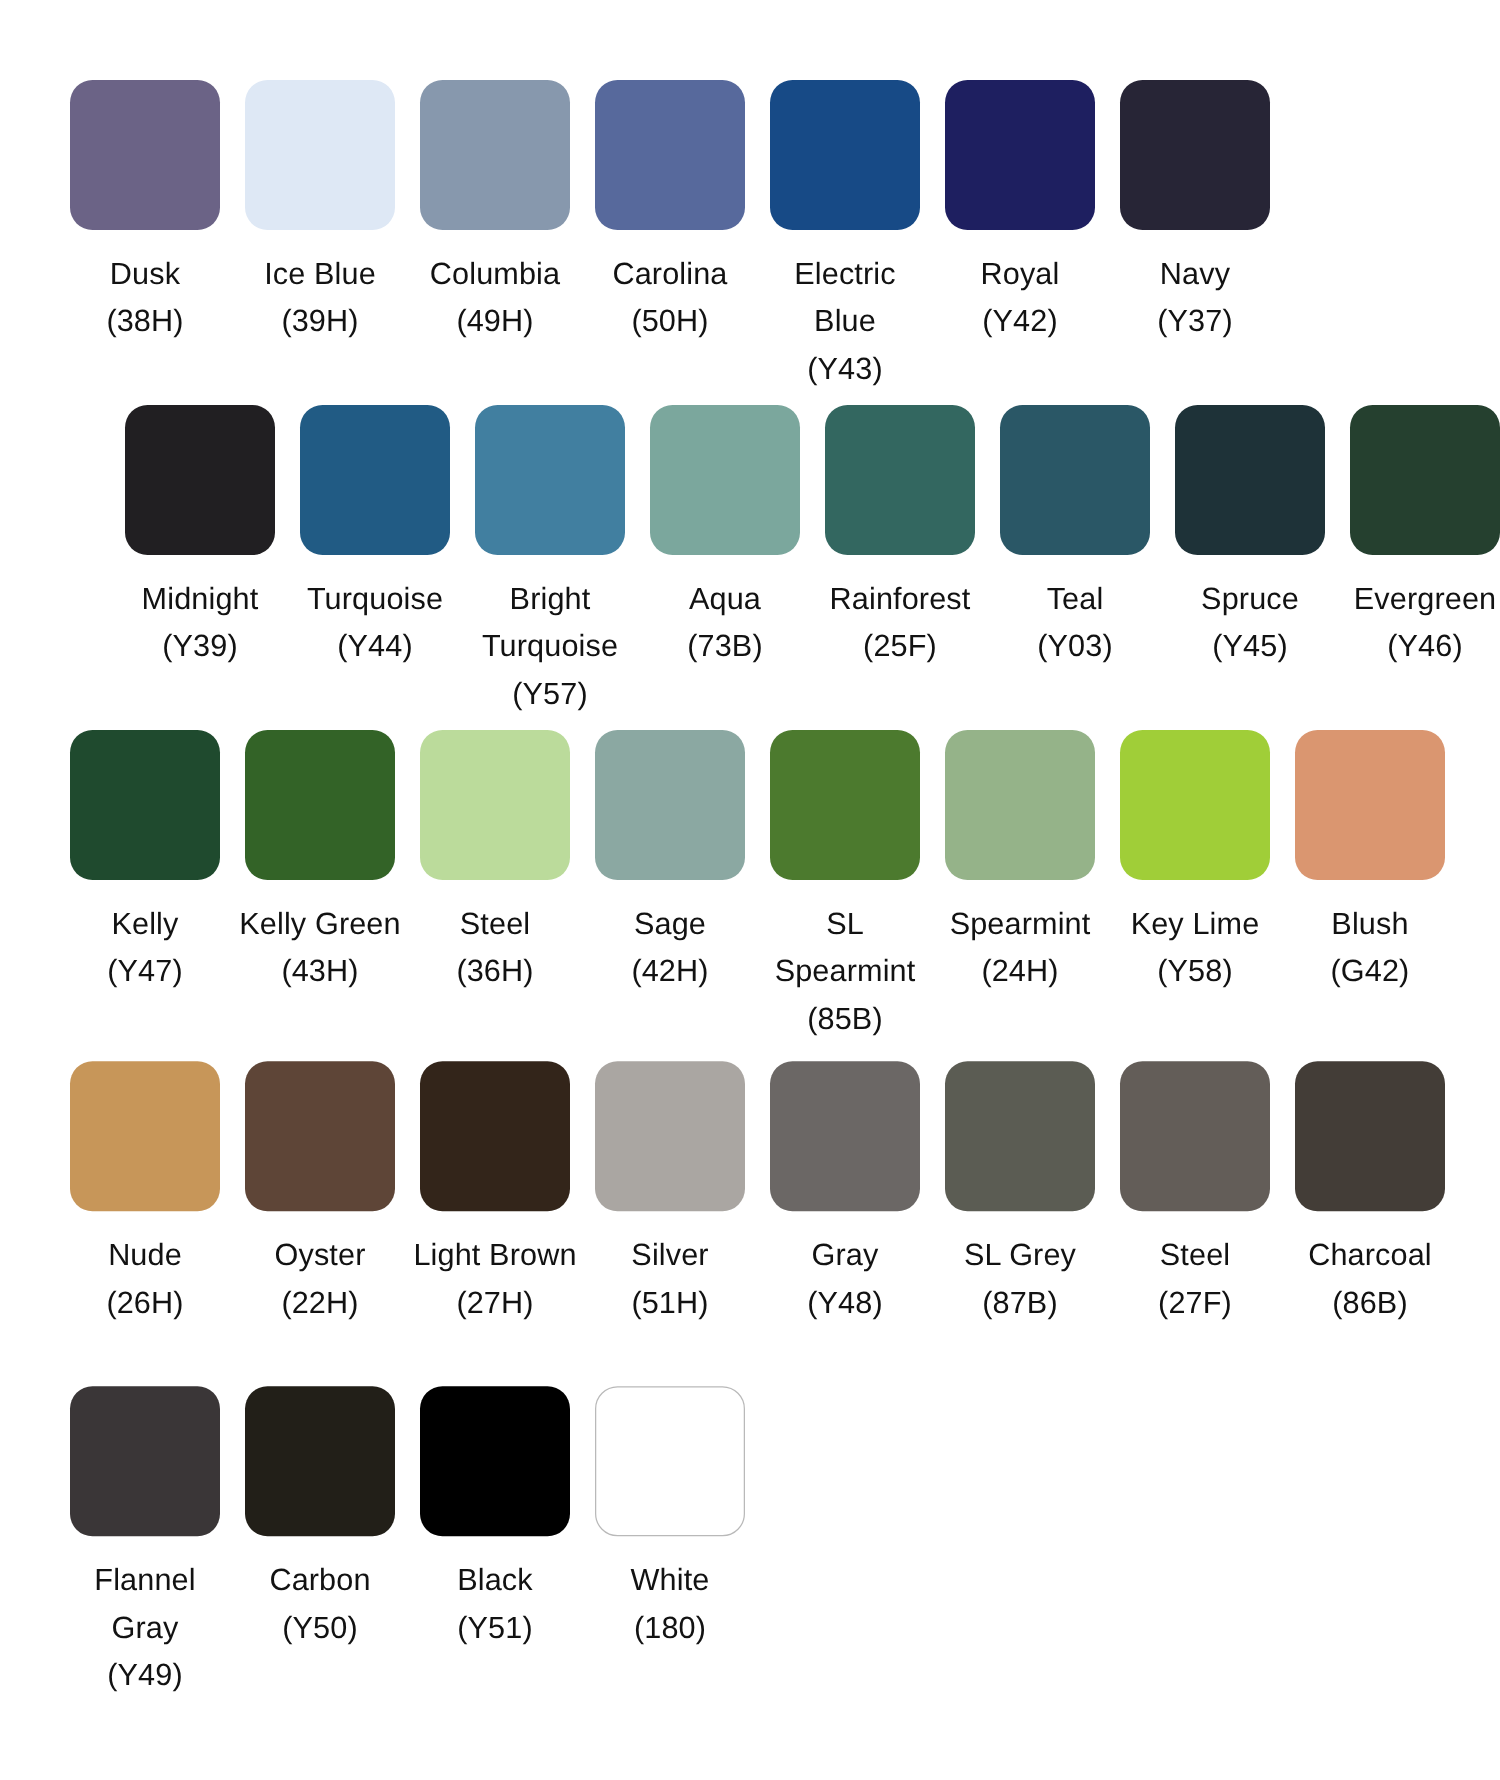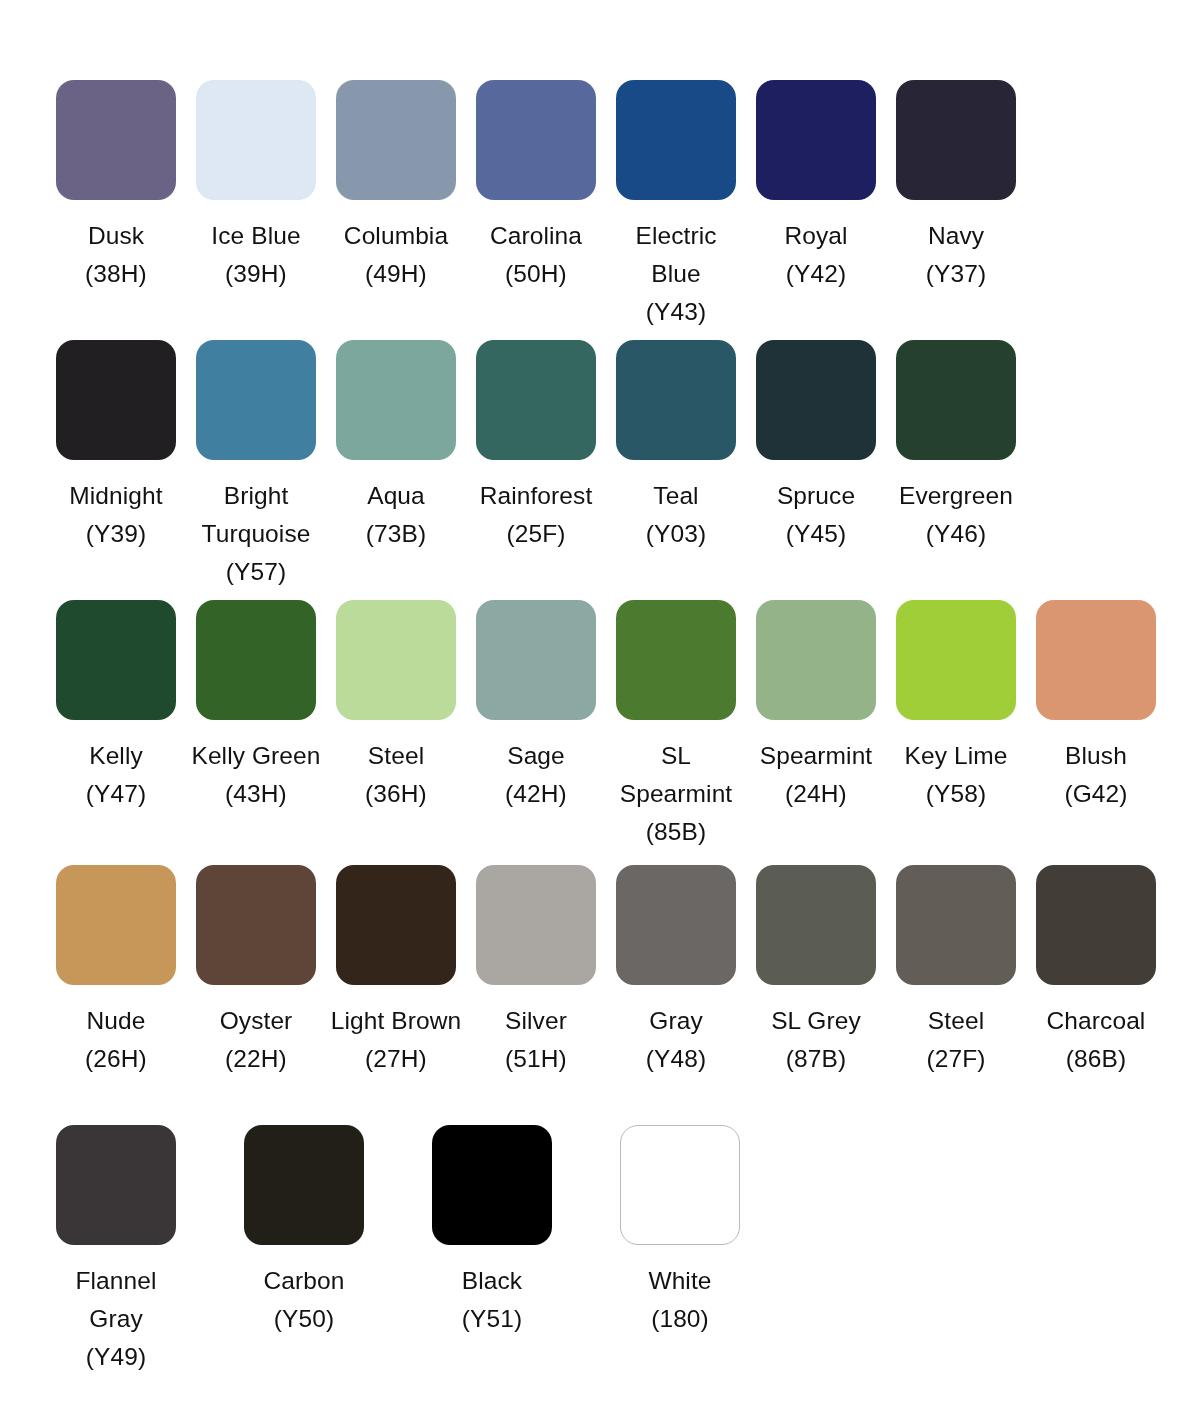--- a/index.html
+++ b/index.html
@@ -10,21 +10,21 @@
   body {
     width: 1200px;
     height: 1424px;
     font-family: "Liberation Sans", sans-serif;
     color: #000000;
     overflow: hidden;
   }
   #palette-grid {
     box-sizing: border-box;
     width: 1152px;
-    padding: 80px 0 0 0;
+    padding: 64px 0 0 0;
     display: flex;
     flex-direction: column;
   }
   .palette-row {
     display: grid;
     grid-template-columns: repeat(8, 140px);
     column-gap: 0px;
     padding-left: 46px;
     margin-bottom: 0px;
   }
@@ -50,24 +50,24 @@
     font-size: 24.5px;
     line-height: 38px;
     letter-spacing: 0.1px;
     font-family: "Liberation Sans", sans-serif;
     color: #121212;
     word-wrap: break-word;
   }
   .swatch-name { display: block; }
   .swatch-code { display: block; }
   .row-1 { height: 260px; }
-  .row-2 { height: 260px; }
+  .row-2 { height: 260px; margin-left: 44px; }
   .row-3 { height: 265px; }
   .row-4 { height: 260px; }
-  .row-5 { height: 260px; gap: 48px; }
+  .row-5 { height: 260px; }
 </style>
 </head>
 <body>
 
 <div id="palette-grid">
     <div class="palette-row row-1">
       <div class="swatch-cell">
         <div class="swatch-chip" style="background-color: rgb(107, 99, 134);"></div>
         <div class="swatch-label">
           <span class="swatch-name">Dusk</span>
@@ -119,20 +119,27 @@
     </div>
     <div class="palette-row row-2">
       <div class="swatch-cell">
         <div class="swatch-chip" style="background-color: rgb(33, 31, 34);"></div>
         <div class="swatch-label">
           <span class="swatch-name">Midnight</span>
           <span class="swatch-code">(Y39)</span>
         </div>
       </div>
       <div class="swatch-cell">
+        <div class="swatch-chip" style="background-color: rgb(33, 91, 132);"></div>
+        <div class="swatch-label">
+          <span class="swatch-name">Turquoise</span>
+          <span class="swatch-code">(Y44)</span>
+        </div>
+      </div>
+      <div class="swatch-cell">
         <div class="swatch-chip" style="background-color: rgb(65, 127, 160);"></div>
         <div class="swatch-label">
           <span class="swatch-name">Bright Turquoise</span>
           <span class="swatch-code">(Y57)</span>
         </div>
       </div>
       <div class="swatch-cell">
         <div class="swatch-chip" style="background-color: rgb(123, 167, 157);"></div>
         <div class="swatch-label">
           <span class="swatch-name">Aqua</span>

